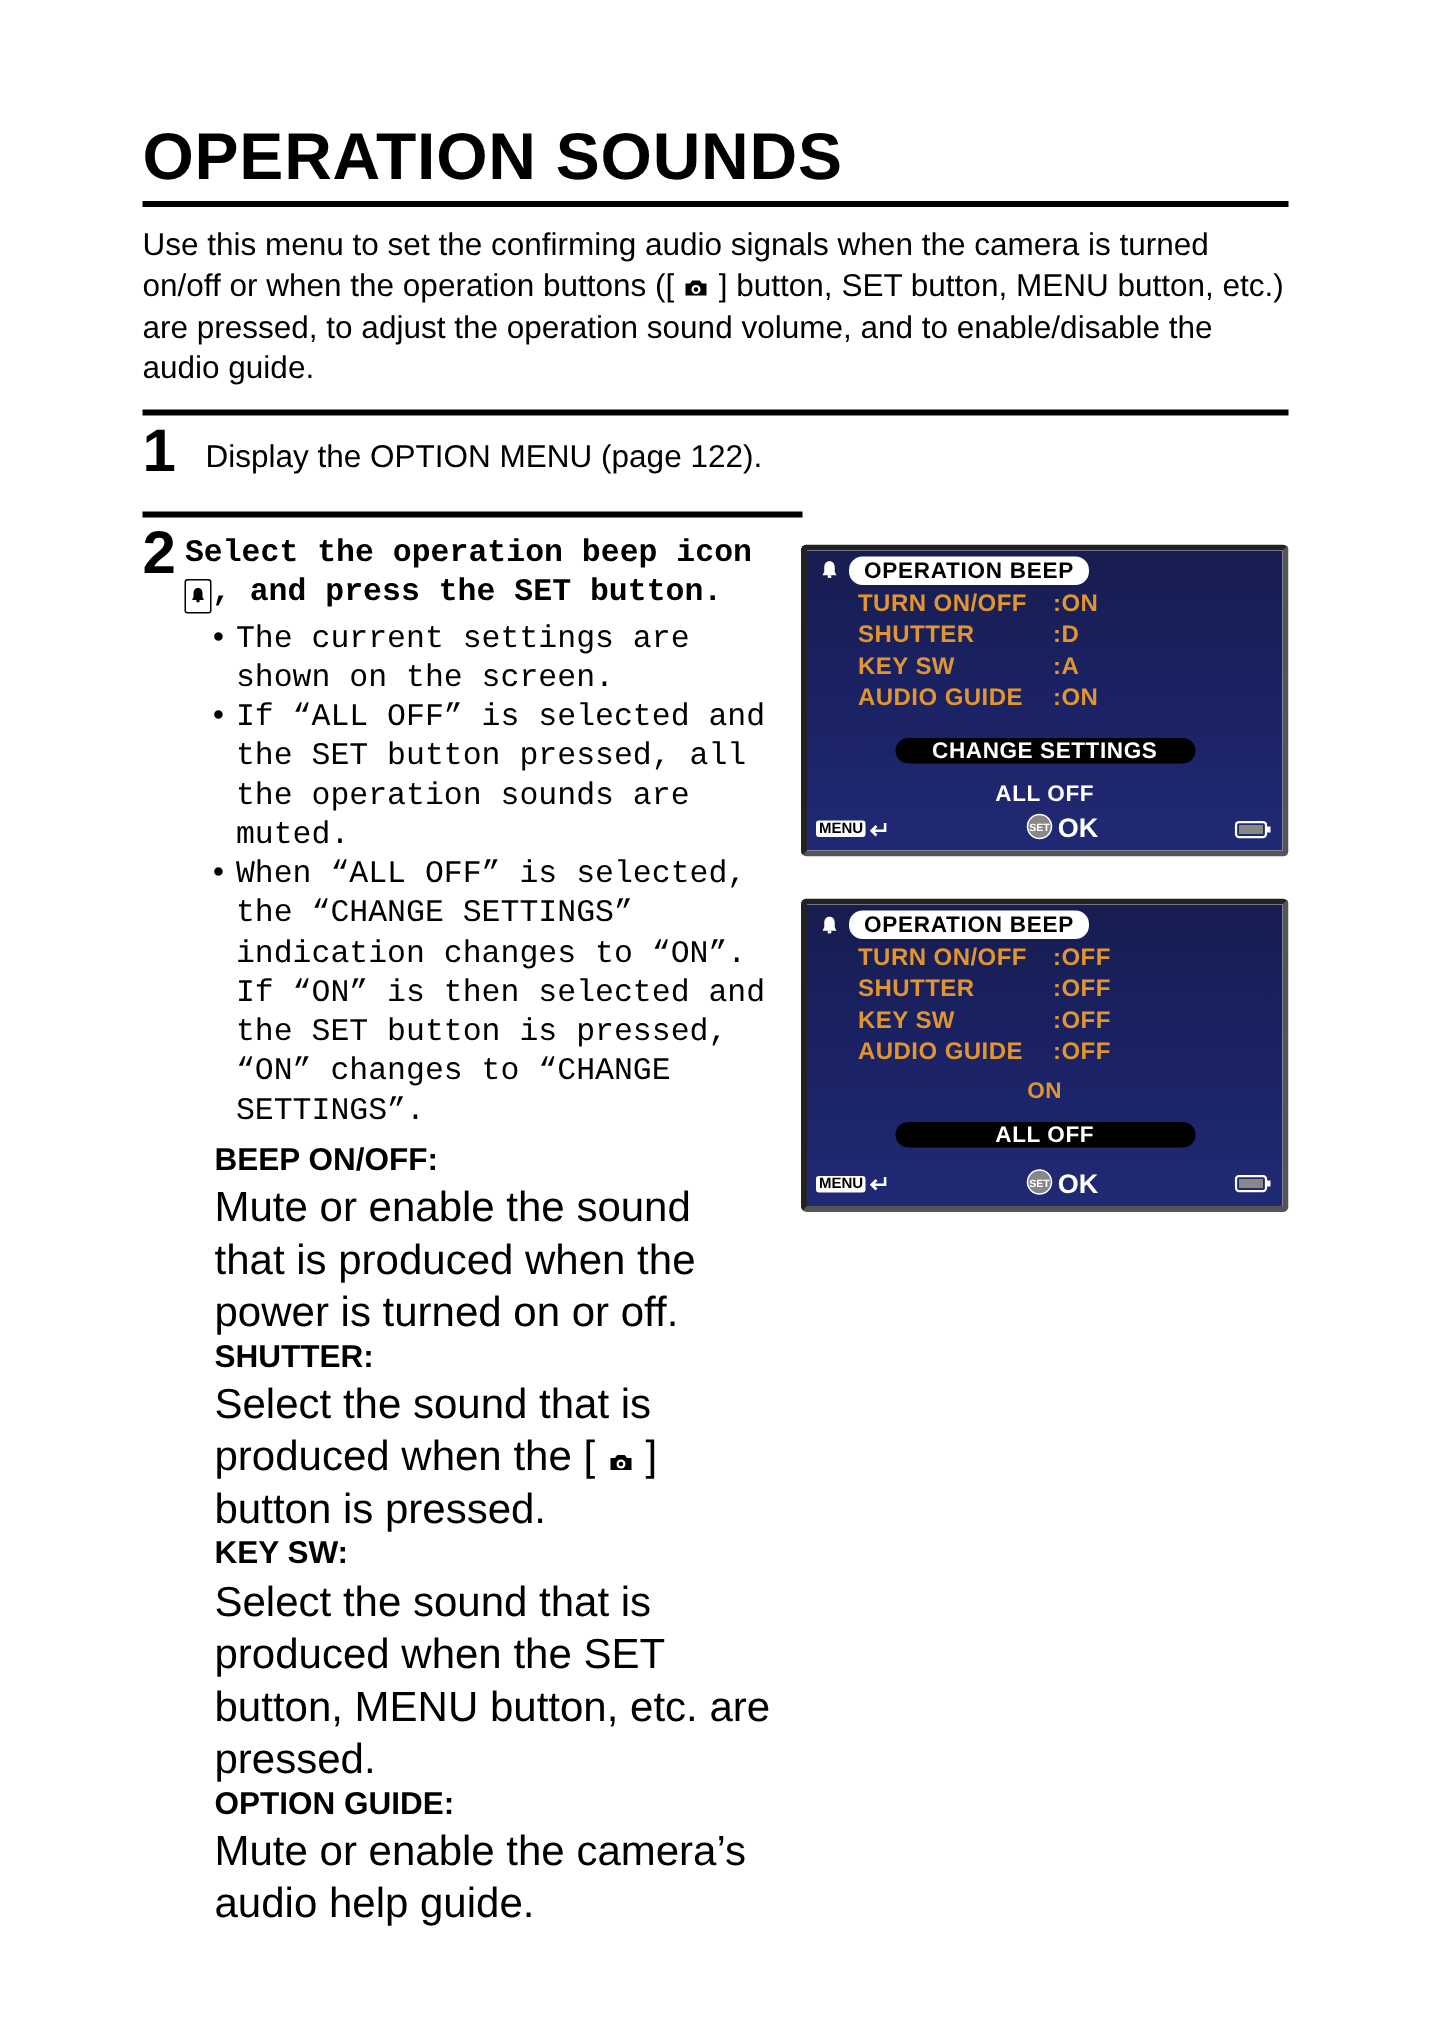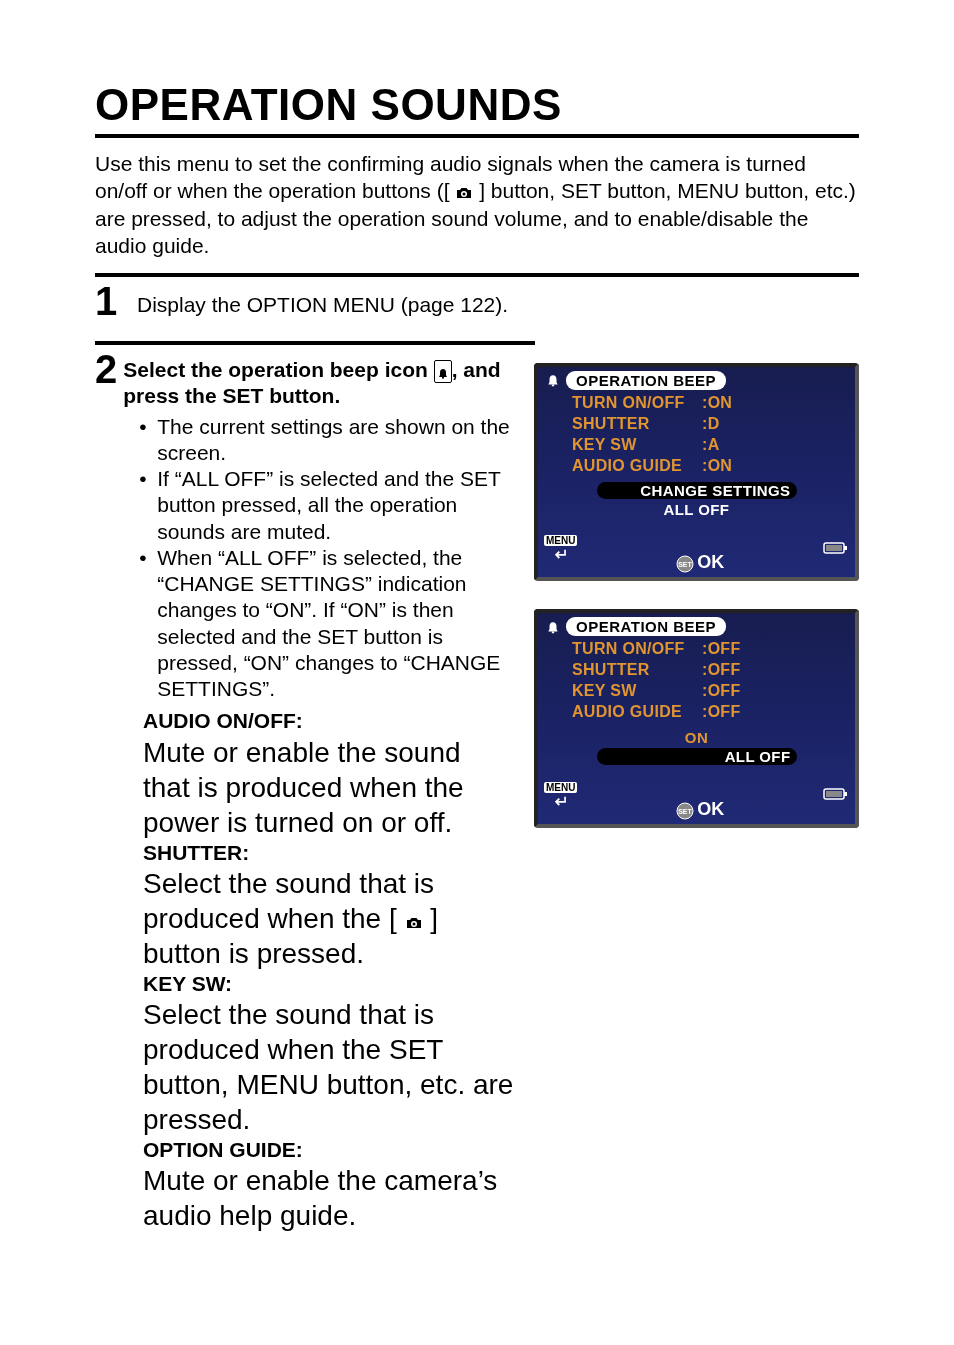--- a/index.html
+++ b/index.html
@@ -61,20 +61,21 @@
       display: flex;
       align-items: flex-start;
       margin-top: 4px;
     }
     .step2-left {
       width: 450px;
     }
     .step2-textblock {
       padding-left: 6px;
       padding-top: 8px;
+      font-family: Liberation Mono, monospace;
     }
     .step2-heading {
       font-size: 21px;
       font-weight: bold;
       line-height: 1.25;
     }
     .bullet-list {
       list-style: none;
       margin-top: 4px;
       padding-left: 16px;
@@ -164,58 +165,55 @@
       text-align: center;
       color: #fff;
       font-weight: bold;
       font-size: 15px;
       letter-spacing: 0.4px;
     }
     .lcd-btn.selected {
       background: #000;
       border-radius: 12px;
       width: 200px;
-      margin: 2px auto;
+      margin: 12px auto;
       padding: 0 6px;
-      text-align: right;
     }
     .lcd-btn.orange {
       color: #e19530;
     }
     .lcd-footer {
       display: flex;
       justify-content: space-between;
       align-items: center;
       padding: 2px 6px 4px 6px;
     }
     .menu-badge {
       display: inline-flex;
       align-items: center;
       gap: 2px;
-      flex-direction: column;
     }
     .menu-box {
       font-size: 10px;
       font-weight: bold;
       background: #fff;
       color: #000;
       padding: 0 2px;
       border-radius: 2px;
     }
     .menu-arrow svg, .set-circle svg, .batt svg {
       display:block;
     }
     .ok-center {
       display: inline-flex;
-      align-items: flex-end;
+      align-items: flex-start;
       gap: 3px;
       color: #fff;
       font-weight: bold;
       font-size: 18px;
-      margin-top: 30px;
     }
     .caption {
       text-align: center;
       font-weight: bold;
       font-size: 21px;
       margin-top: 4px;
     }
     .inline-icon-box {
       display: inline-block;
       border: 1.5px solid #000;
@@ -264,21 +262,21 @@
               </svg></span><span>, and press the SET button.</span>
         </div>
         <ul class="bullet-list">
           <li>The current settings are shown on the screen.</li>
           <li>If “ALL OFF” is selected and the SET button pressed, all the operation sounds are muted.</li>
           <li>When “ALL OFF” is selected, the “CHANGE SETTINGS” indication changes to “ON”. If “ON” is then selected and the SET button is pressed, “ON” changes to “CHANGE SETTINGS”.</li>
         </ul>
       </div>
     </div>
     <div class="defs" style="padding-left:48px;">
-      <div class="def-term">AUDIO ON/OFF:</div>
+      <div class="def-term">BEEP ON/OFF:</div>
       <div class="def-text">Mute or enable the sound that is produced when the power is turned on or off.</div>
       <div class="def-term">SHUTTER:</div>
       <div class="def-text">
         <span>Select the sound that is produced when the [ </span><span class="camera-inline"><svg width="18" height="14" viewBox="0 0 18 14">
               <path d="M2 4 h3 l1.5 -2 h5 l1.5 2 h3 v8 h-14 z" fill="#000"></path>
               <circle cx="9" cy="8" r="3" fill="#fff"></circle>
               <circle cx="9" cy="8" r="1.5" fill="#000"></circle>
             </svg></span><span> ] button is pressed.</span>
       </div>
       <div class="def-term">KEY SW:</div>

